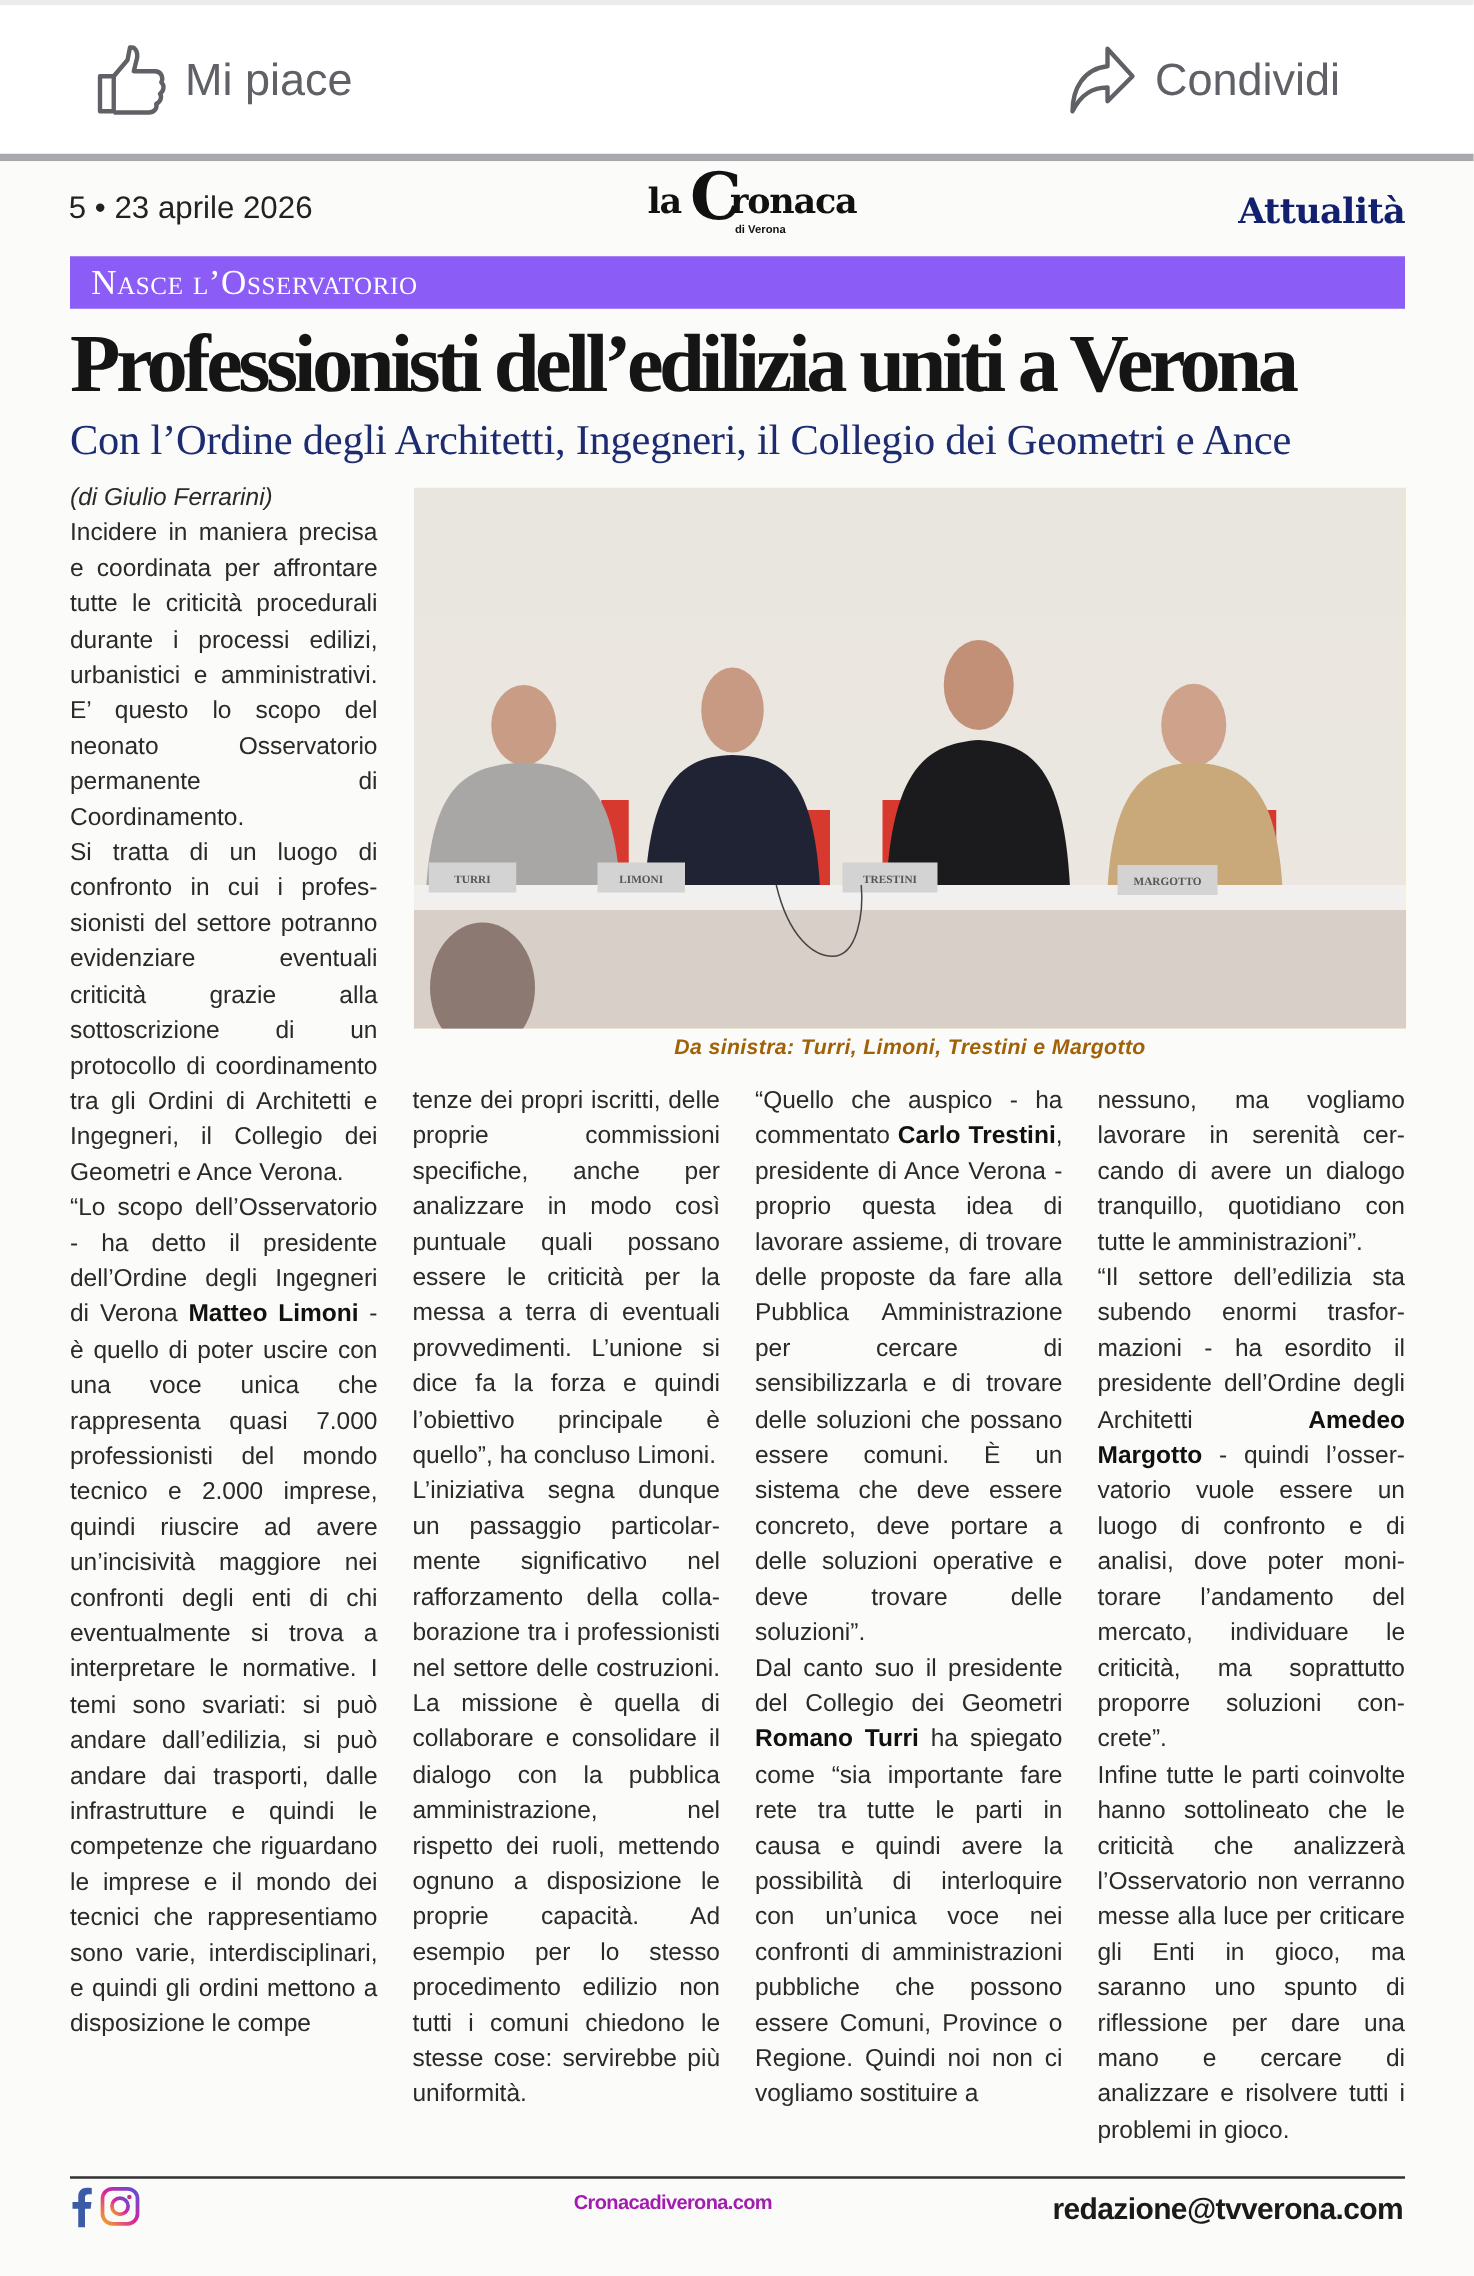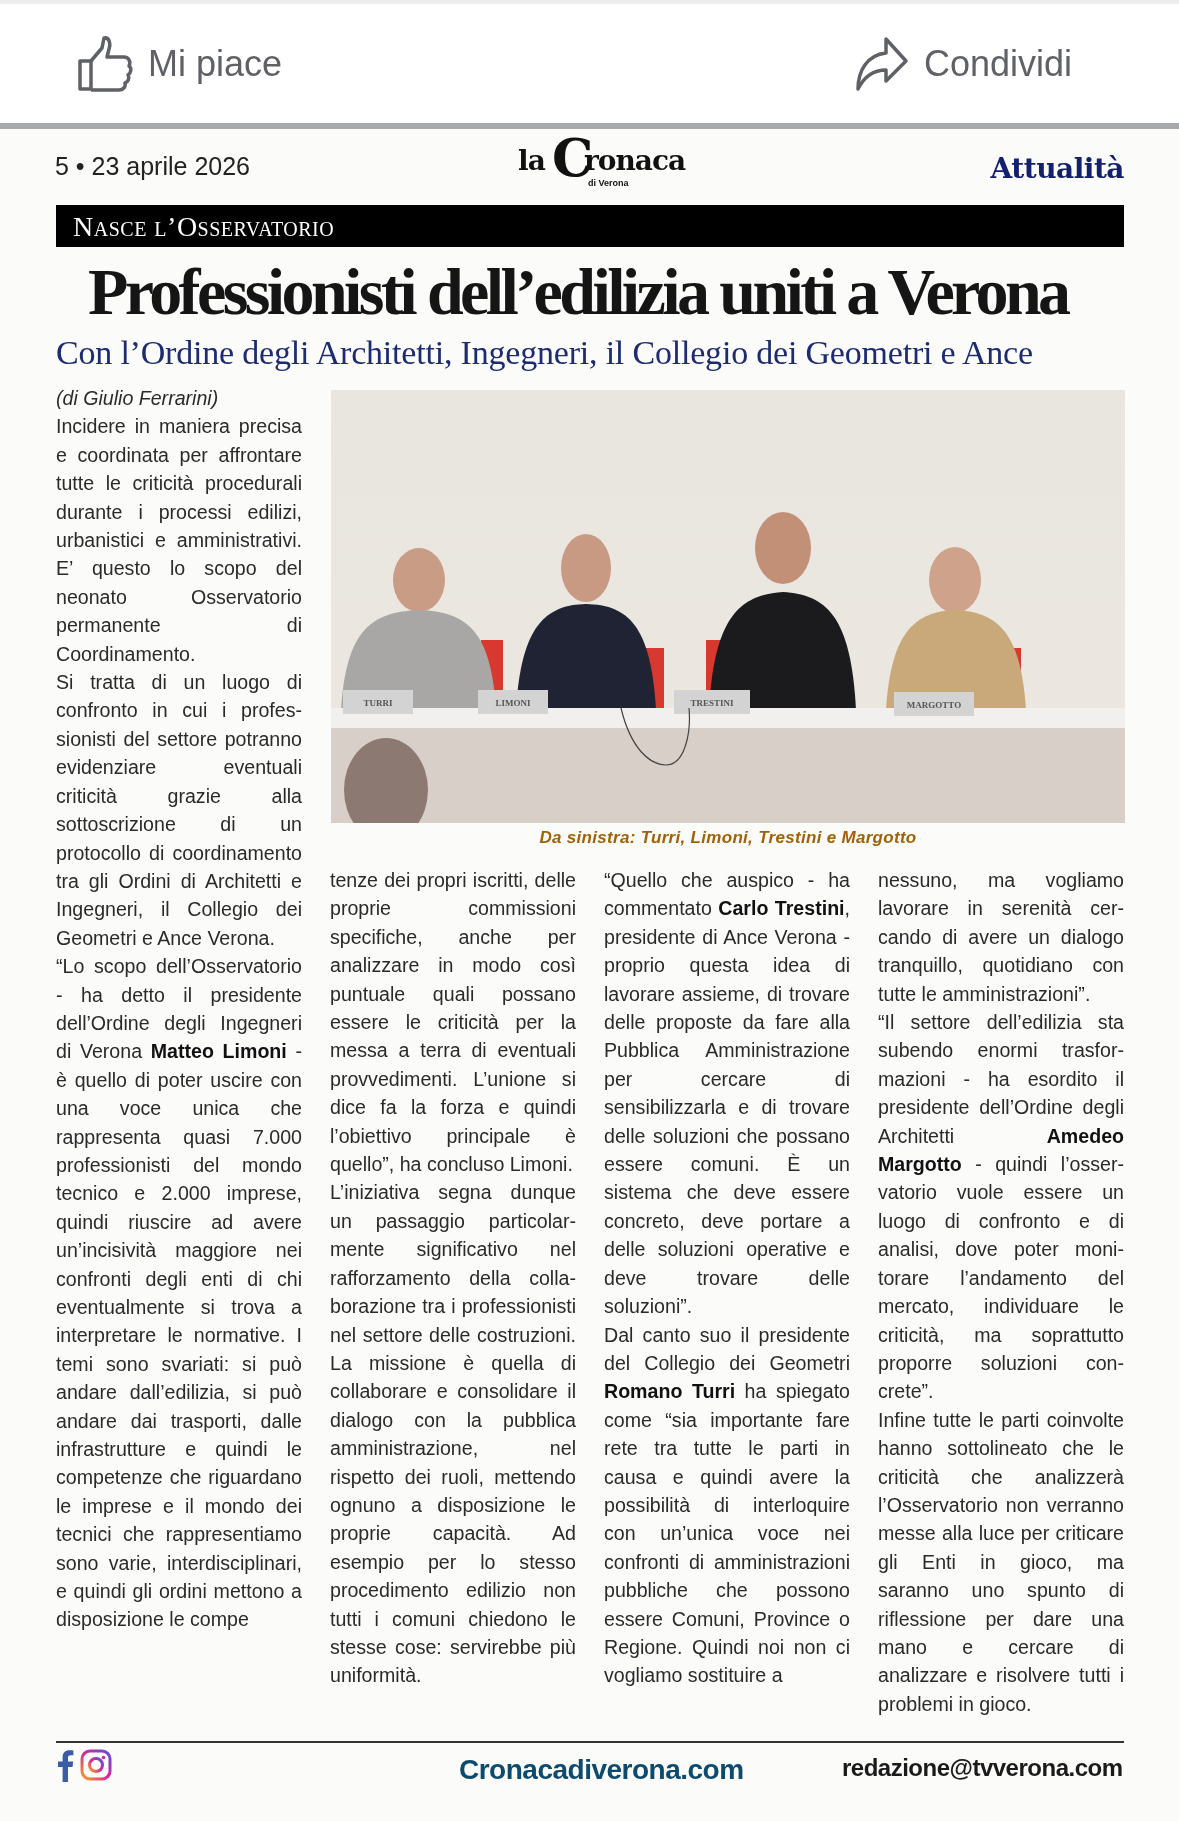--- a/index.html
+++ b/index.html
@@ -35,28 +35,28 @@
     .logo .la { position: absolute; left: 0; top: 10px; font-size: 28px; letter-spacing: -1px; }
     .logo .C { position: absolute; left: 34px; top: -2px; font-size: 52px; line-height: 52px; }
     .logo .ronaca { position: absolute; left: 66px; top: 10px; font-size: 28px; letter-spacing: -1px; }
     .logo .sub { position: absolute; left: 70px; top: 44px; font-size: 9px; font-family: "Liberation Sans", sans-serif; }
     .section {
       position: absolute; right: 55px; top: 152px; font-family: "DejaVu Serif", serif;
       font-weight: bold; font-size: 28px; color: #12206e; letter-spacing: -0.5px;
     }
     .kicker {
       position: absolute; left: 56px; top: 205px; width: 1068px; height: 42px;
-      background: #000000; color: #ffffff;
+      background: #8b5cf6; color: #ffffff;
       font-family: "Liberation Serif", serif; font-size: 28px; line-height: 44px;
       padding-left: 17px; box-sizing: border-box; font-variant: small-caps; letter-spacing: 0.5px;
     }
     .headline {
       position: absolute; left: 56px; top: 252px; width: 1070px;
       font-family: "Liberation Serif", serif; font-weight: bold; font-size: 66px;
-      letter-spacing: -3.6px; color: #151515; white-space: nowrap; line-height: 80px; margin-left: 32px;
+      letter-spacing: -3.6px; color: #151515; white-space: nowrap; line-height: 80px;
     }
     .subhead {
       position: absolute; left: 56px; top: 334px; width: 1070px;
       font-family: "Liberation Serif", serif; font-size: 34px; color: #1d2b70;
       white-space: nowrap; letter-spacing: -0.2px;
     }
     .col {
       position: absolute; font-size: 19.6px; line-height: 28.4px; color: #2a2a2a;
       text-align: justify; hyphens: manual;
     }
@@ -72,21 +72,21 @@
       position: absolute; left: 331px; top: 390px; width: 794px; height: 433px; overflow: hidden;
       background: #fef9c3;
       font-weight: bold;
     }
     .caption {
       position: absolute; left: 331px; top: 828px; width: 794px; text-align: center;
       font-style: italic; font-weight: bold; font-size: 17px; color: #a16207; letter-spacing: 0.3px;
     }
     .footline { position: absolute; left: 56px; top: 1741px; width: 1068px; height: 2px; background: #333; }
     .social { position: absolute; left: 56px; top: 1748px; display: flex; align-items: center; gap: 6px; }
-    .site { position: absolute; left: 459px; top: 1754px; font-size: 28px; font-weight: bold; color: #0c4a6e; letter-spacing: -0.5px; }
+    .site { position: absolute; left: 459px; top: 1754px; font-size: 16px; font-weight: bold; color: #a21caf; letter-spacing: -0.5px; }
     .mail { position: absolute; left: 842px; top: 1754px; font-size: 24px; font-weight: bold; color: #1a1a1a; letter-spacing: -0.5px; }
   </style>
 </head>
 <body>
 
 <div class="topline"></div>
 
 <div class="actionbar">
   <div class="action like">
     <svg width="58" height="58" viewBox="0 0 58 58">

